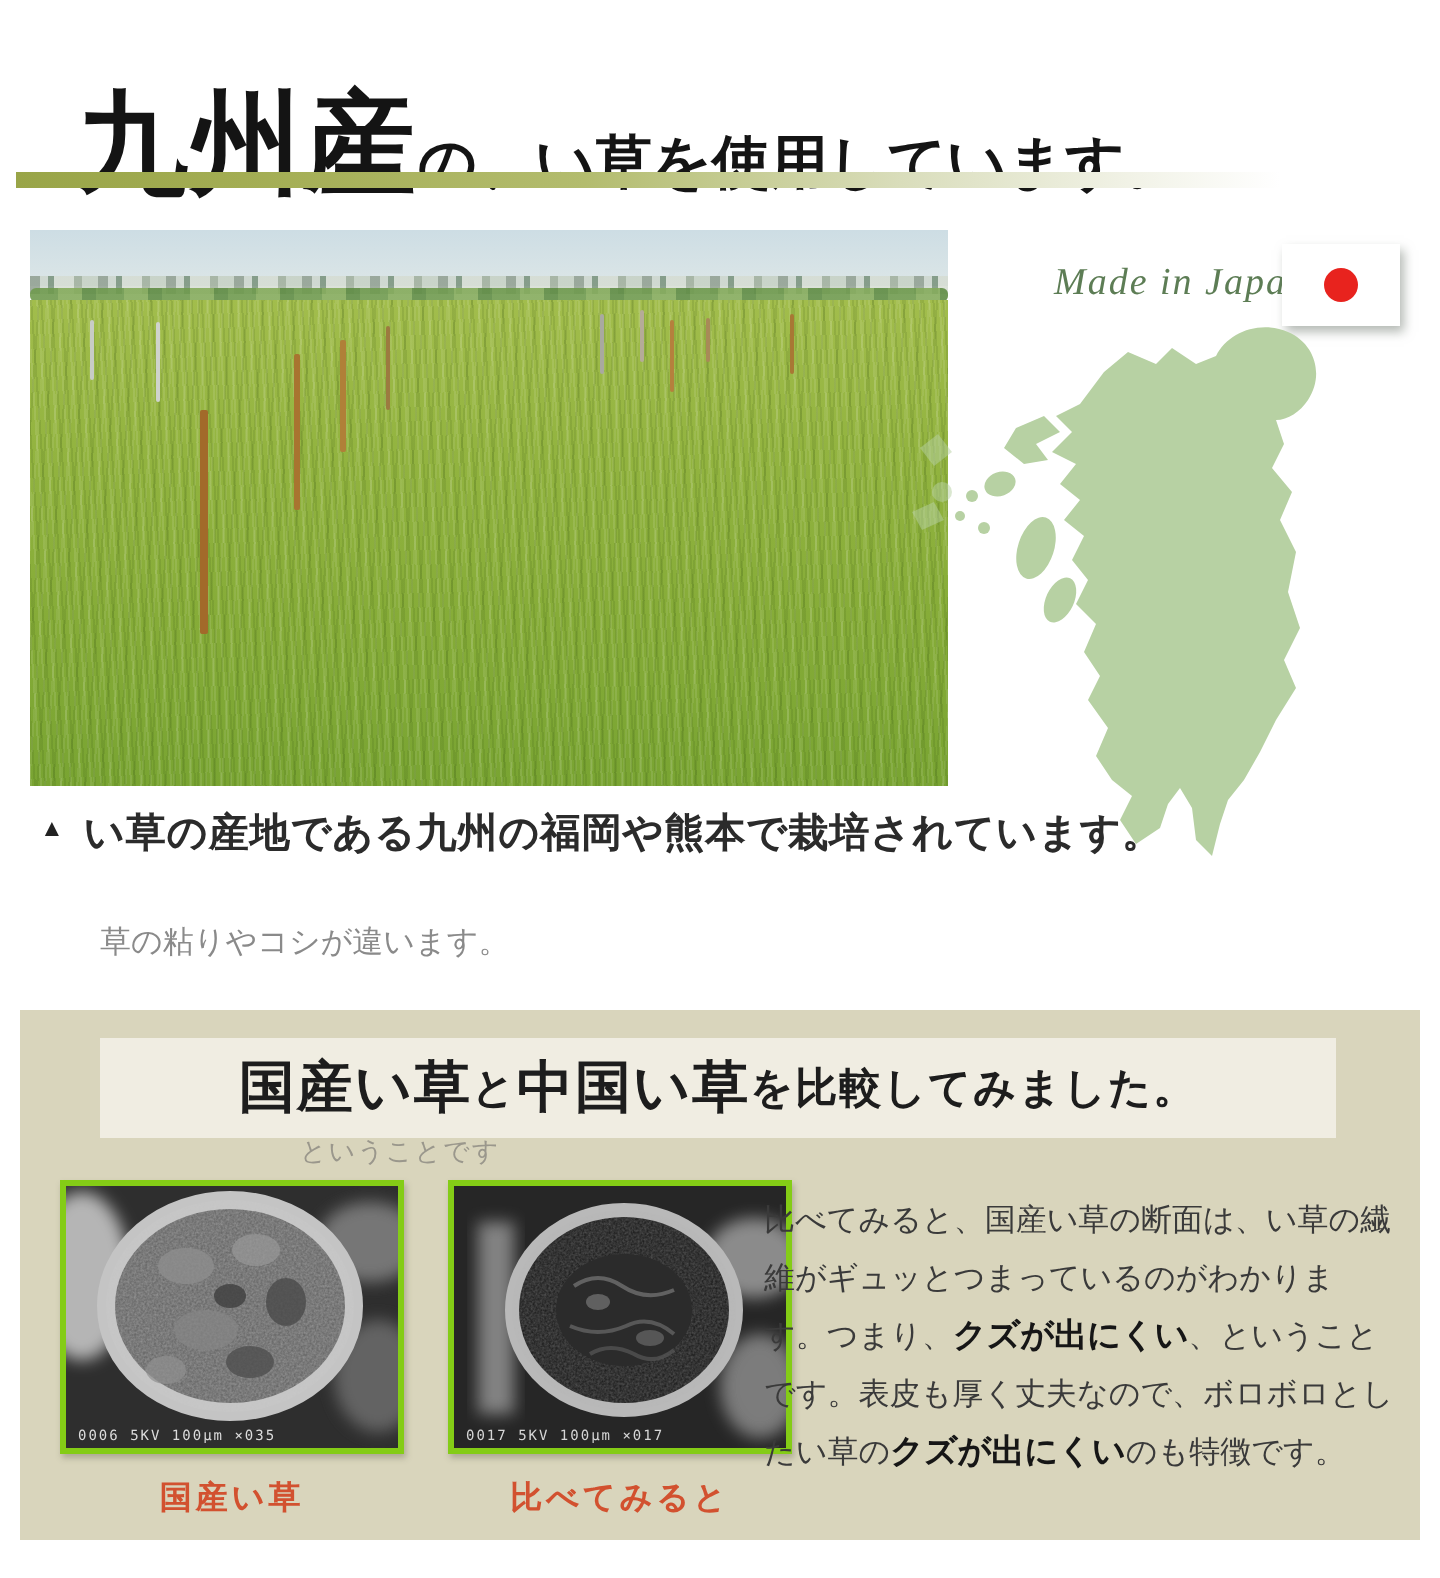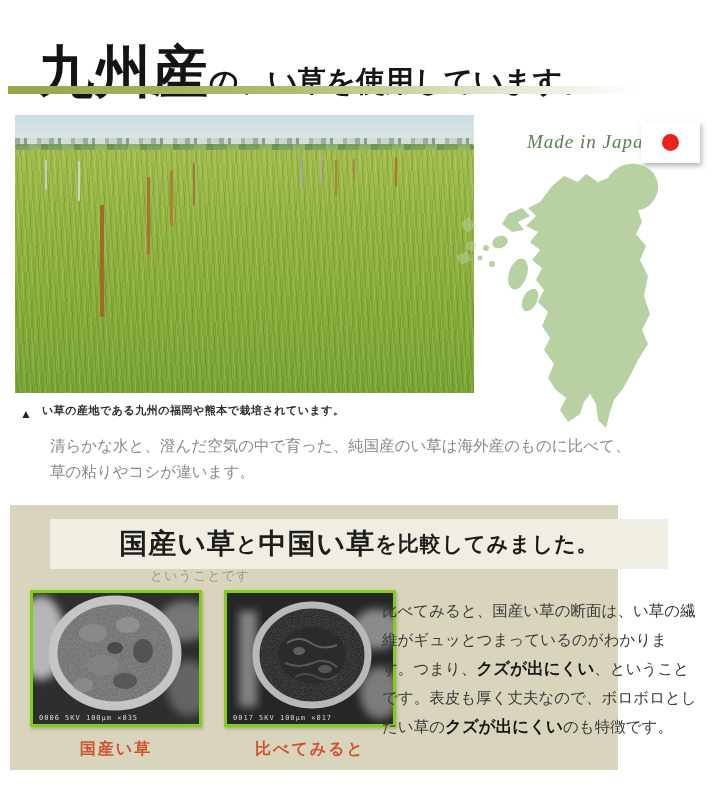--- a/index.html
+++ b/index.html
@@ -34,25 +34,25 @@
   .mij{position:absolute;left:527px;top:131px;font-family:"Liberation Serif","DejaVu Serif",serif;
        font-style:italic;font-size:19px;color:#5d7d55;letter-spacing:1px;white-space:nowrap;}
   .flag{position:absolute;left:641px;top:122px;width:59px;height:41px;background:#fff;
         box-shadow:2px 3px 5px rgba(120,130,120,.55);display:flex;align-items:center;justify-content:center;}
   .flag .disc{width:17px;height:17px;border-radius:50%;background:#e8231e;}
   .kyushu{position:absolute;left:452px;top:152px;width:258px;height:288px;}
 
   
   .origin-head{position:absolute;left:20px;top:403px;display:flex;align-items:flex-start;color:#2b2b2b;}
   .origin-head .tri{font-size:12px;margin-top:4px;color:#222;}
-  .origin-head .txt{margin-left:10px;font-size:11px;font-weight:700;letter-spacing:.5px;}
+  .origin-head .txt{margin-left:10px;font-size:20px;font-weight:700;letter-spacing:.5px;}
   .origin-body{position:absolute;left:50px;top:433px;font-size:15.5px;line-height:26px;color:#8a8a8a;}
 
   
-  .compare{position:absolute;left:10px;top:505px;width:608px;height:265px;background:#d9d5bc;}
+  .compare{position:absolute;left:10px;top:505px;width:700px;height:265px;background:#d9d5bc;}
   .banner{position:absolute;left:40px;top:14px;width:618px;height:50px;background:#f0ede2;
           display:flex;align-items:center;justify-content:center;white-space:nowrap;
           font-family:"Liberation Serif","DejaVu Serif",serif;color:#1d1d1d;font-weight:700;}
   .banner span{font-size:21px;letter-spacing:1px;}
   .banner span.big{font-size:28px;}
   .caption{position:absolute;left:140px;top:62px;font-size:13px;color:#9a978c;letter-spacing:1px;}
   .fig{position:absolute;top:85px;}
   .fig.left{left:20px;} .fig.right{left:198px;padding-left:16px;}
   .sem-frame{background:#84cc16;padding:3px;box-shadow:1px 2px 3px rgba(90,90,70,.35);text-align:right;}
   .sem-frame svg{display:block;}
@@ -119,21 +119,21 @@
       <circle cx="28" cy="106" r="2.5"></circle>
       <circle cx="40" cy="112" r="3"></circle>
     </g>
   </svg>
 
   <div class="origin-head">
     <span class="tri">▲</span>
     <span class="txt">い草の産地である九州の福岡や熊本で栽培されています。</span>
   </div>
   <div class="origin-body">
-    <span>清らかな水と、澄んだ空気の中で育った、純国産のい草は海外産のものに比べて、</span><br>
+    <br>
     <span>草の粘りやコシが違います。</span>
   </div>
 
   <section class="compare">
     <div class="banner">
         <span class="big">国産い草</span>
         <span>と</span>
         <span class="big">中国い草</span>
         <span>を比較してみました。</span>
       </div>

